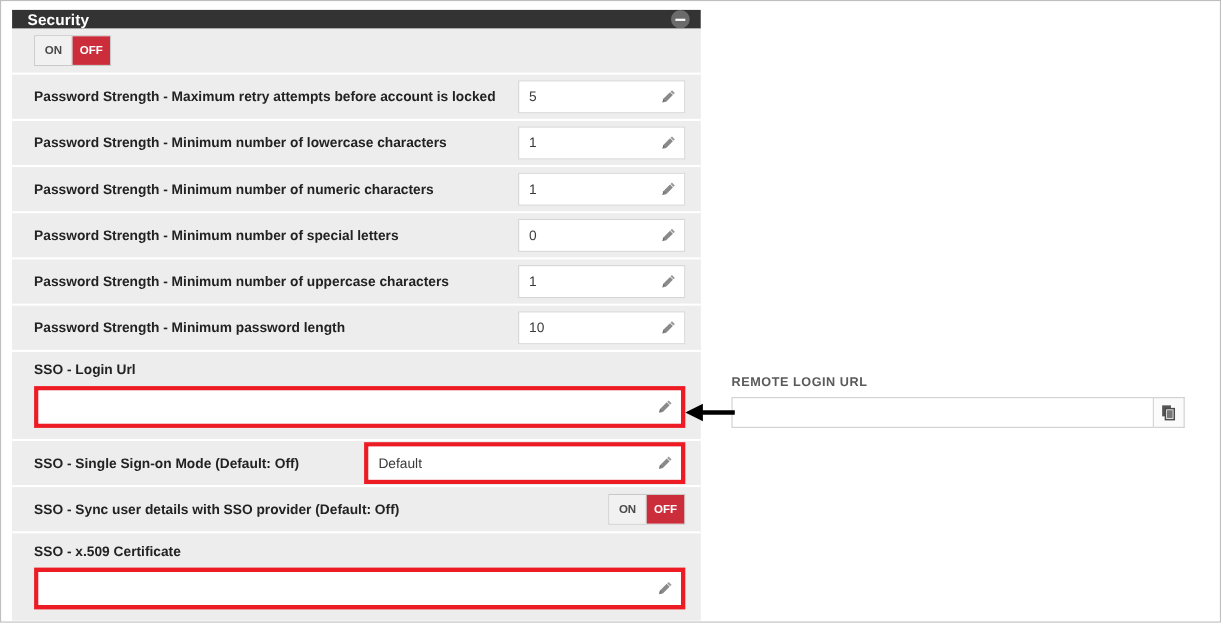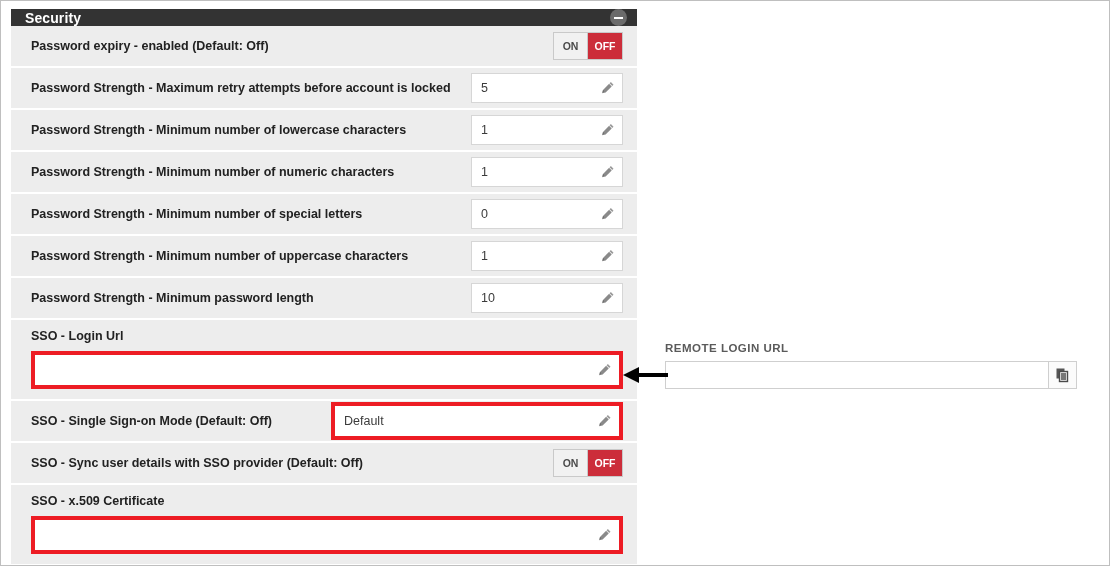--- a/index.html
+++ b/index.html
@@ -211,21 +211,20 @@
     <div class="panel-header">
       <div class="panel-title">Security</div>
       <div class="collapse-icon">
         <i></i>
       </div>
     </div>
 
     <div class="rows">
 
       <div class="row row-inline">
-        <div class="row-label">Password expiry - enabled (Default: Off)</div>
         <div class="toggle">
           <span class="t-on">ON</span>
           <span class="t-off">OFF</span>
         </div>
       </div>
 
       <div class="row row-inline">
         <div class="row-label">Password Strength - Maximum retry attempts before account is locked</div>
         <div class="field">
           <span class="field-value">5</span>

